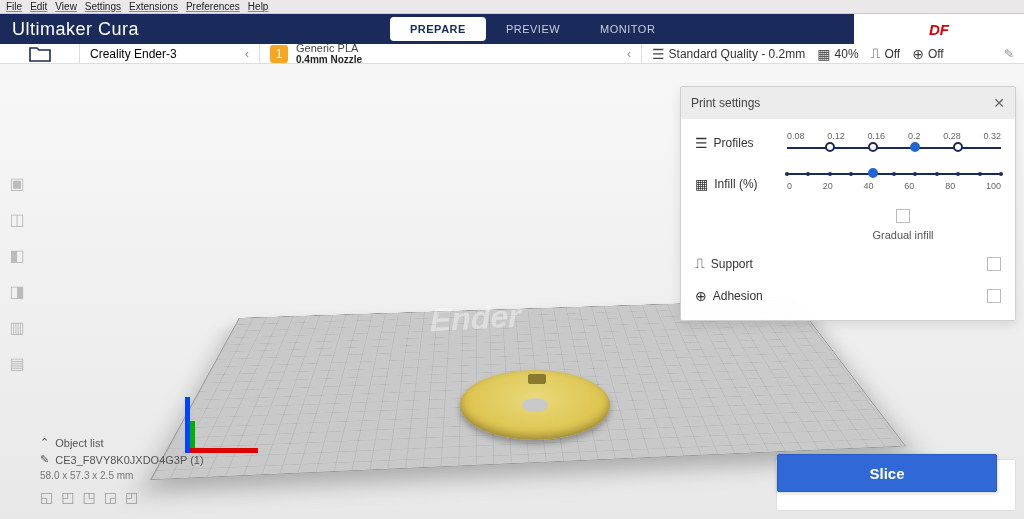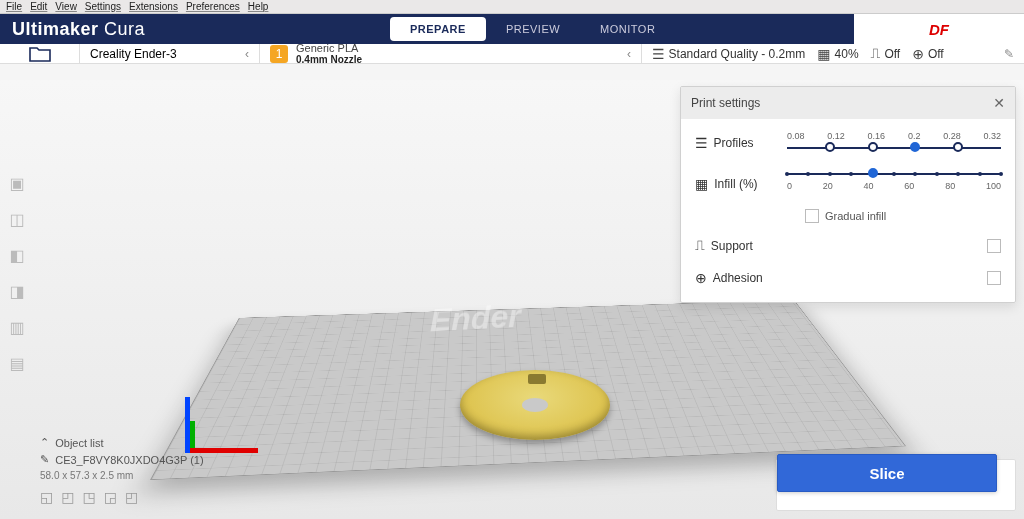--- a/index.html
+++ b/index.html
@@ -5,21 +5,21 @@
 * { margin:0; padding:0; box-sizing:border-box; font-family:"Segoe UI",Arial,sans-serif; }
 body { width:1024px; height:519px; background:#f5f5f5; overflow:hidden; position:relative; }
 
 
 .menubar { height:14px; background:#eae8e8; border-bottom:1px solid #ccc; font-size:10px; display:flex; gap:8px; padding:1px 6px; color:#222; }
 .menubar span { text-decoration:underline; text-decoration-color:#888; cursor:default; }
 
 
 .header { height:30px; background:#1a2a5a; display:flex; align-items:center; position:relative; }
 .brand { color:#fff; font-size:18px; padding-left:12px; letter-spacing:.5px; }
-.brand b { font-weight:700; }
+.brand b { font-weight:400; }
 .tabs { position:absolute; left:390px; display:flex; gap:0; }
 .tab { padding:6px 20px; font-size:11px; color:#ccd; letter-spacing:.5px; cursor:default; }
 .tab.active { background:#fff; color:#1a2a5a; border-radius:4px; font-weight:600; }
 .df { position:absolute; right:0; top:0; width:170px; height:100%; background:#fff; display:flex; align-items:center; justify-content:center; color:#d00; font-weight:700; font-size:15px; font-style:italic; }
 
 
 .ribbon { height:20px; background:#fff; border-bottom:1px solid #ddd; display:flex; position:relative; }
 .folder-btn { width:80px; border-right:1px solid #ddd; display:flex; align-items:center; justify-content:center; }
 .printer-sel { width:180px; border-right:1px solid #ddd; display:flex; align-items:center; padding:0 10px; font-size:12px; position:relative; }
 .chev { position:absolute; right:10px; color:#888; font-size:12px; }
@@ -77,21 +77,21 @@
 .plabel { display:flex; align-items:center; gap:6px; width:92px; color:#333; }
 .picon { font-size:14px; color:#333; }
 .psub { font-size:10px; color:#888; margin-left:20px; margin-top:-14px; margin-bottom:10px; }
 .ticks { flex:1; position:relative; }
 .tick-labels { display:flex; justify-content:space-between; font-size:9px; color:#666; margin-bottom:6px; }
 .track { height:2px; background:#1a2a5a; position:relative; margin:6px 0; }
 .dot { width:10px; height:10px; border:2px solid #1a2a5a; background:#fff; border-radius:50%; position:absolute; top:-5px; transform:translateX(-50%); }
 .dot.fill { background:#2066d6; border-color:#2066d6; }
 .minidot { width:4px; height:4px; background:#1a2a5a; border-radius:50%; position:absolute; top:-1px; transform:translateX(-50%); }
 .ck { width:14px; height:14px; border:1px solid #bbb; background:#fff; margin-left:auto; }
-.ckrow { display:flex; align-items:center; font-size:11px; color:#555; margin-left:110px; margin-top:-4px; margin-bottom:14px; gap:6px; }
+.ckrow { display:flex; align-items:center; font-size:11px; color:#555; margin-left:110px; margin-top:-4px; margin-bottom:14px; gap:6px;flex-direction:column; }
 .ckrow .ck { margin:0; }
 .panel-foot { padding:8px 10px; text-align:right; border-top:1px solid #eee; }
 .custom-btn { display:inline-flex; align-items:center; gap:4px; background:#eef1f9; padding:5px 10px; border-radius:3px; color:#34508f; font-size:12px; cursor:default; }
 
 
 .slice { position:absolute; right:18px; bottom:18px; width:220px; height:38px; background:#3168d8; color:#fff; display:flex; align-items:center; justify-content:center; font-size:15px; border:1px solid #285bc4; border-radius:2px; box-shadow:0 1px 4px rgba(0,0,0,.2); cursor:default;font-weight:bold; }
 .slice-wrap { position:absolute; right:8px; bottom:8px; width:240px; height:52px; background:#fff; border:1px solid #ddd; border-radius:2px; }
 
 
 svg { display:block; }

